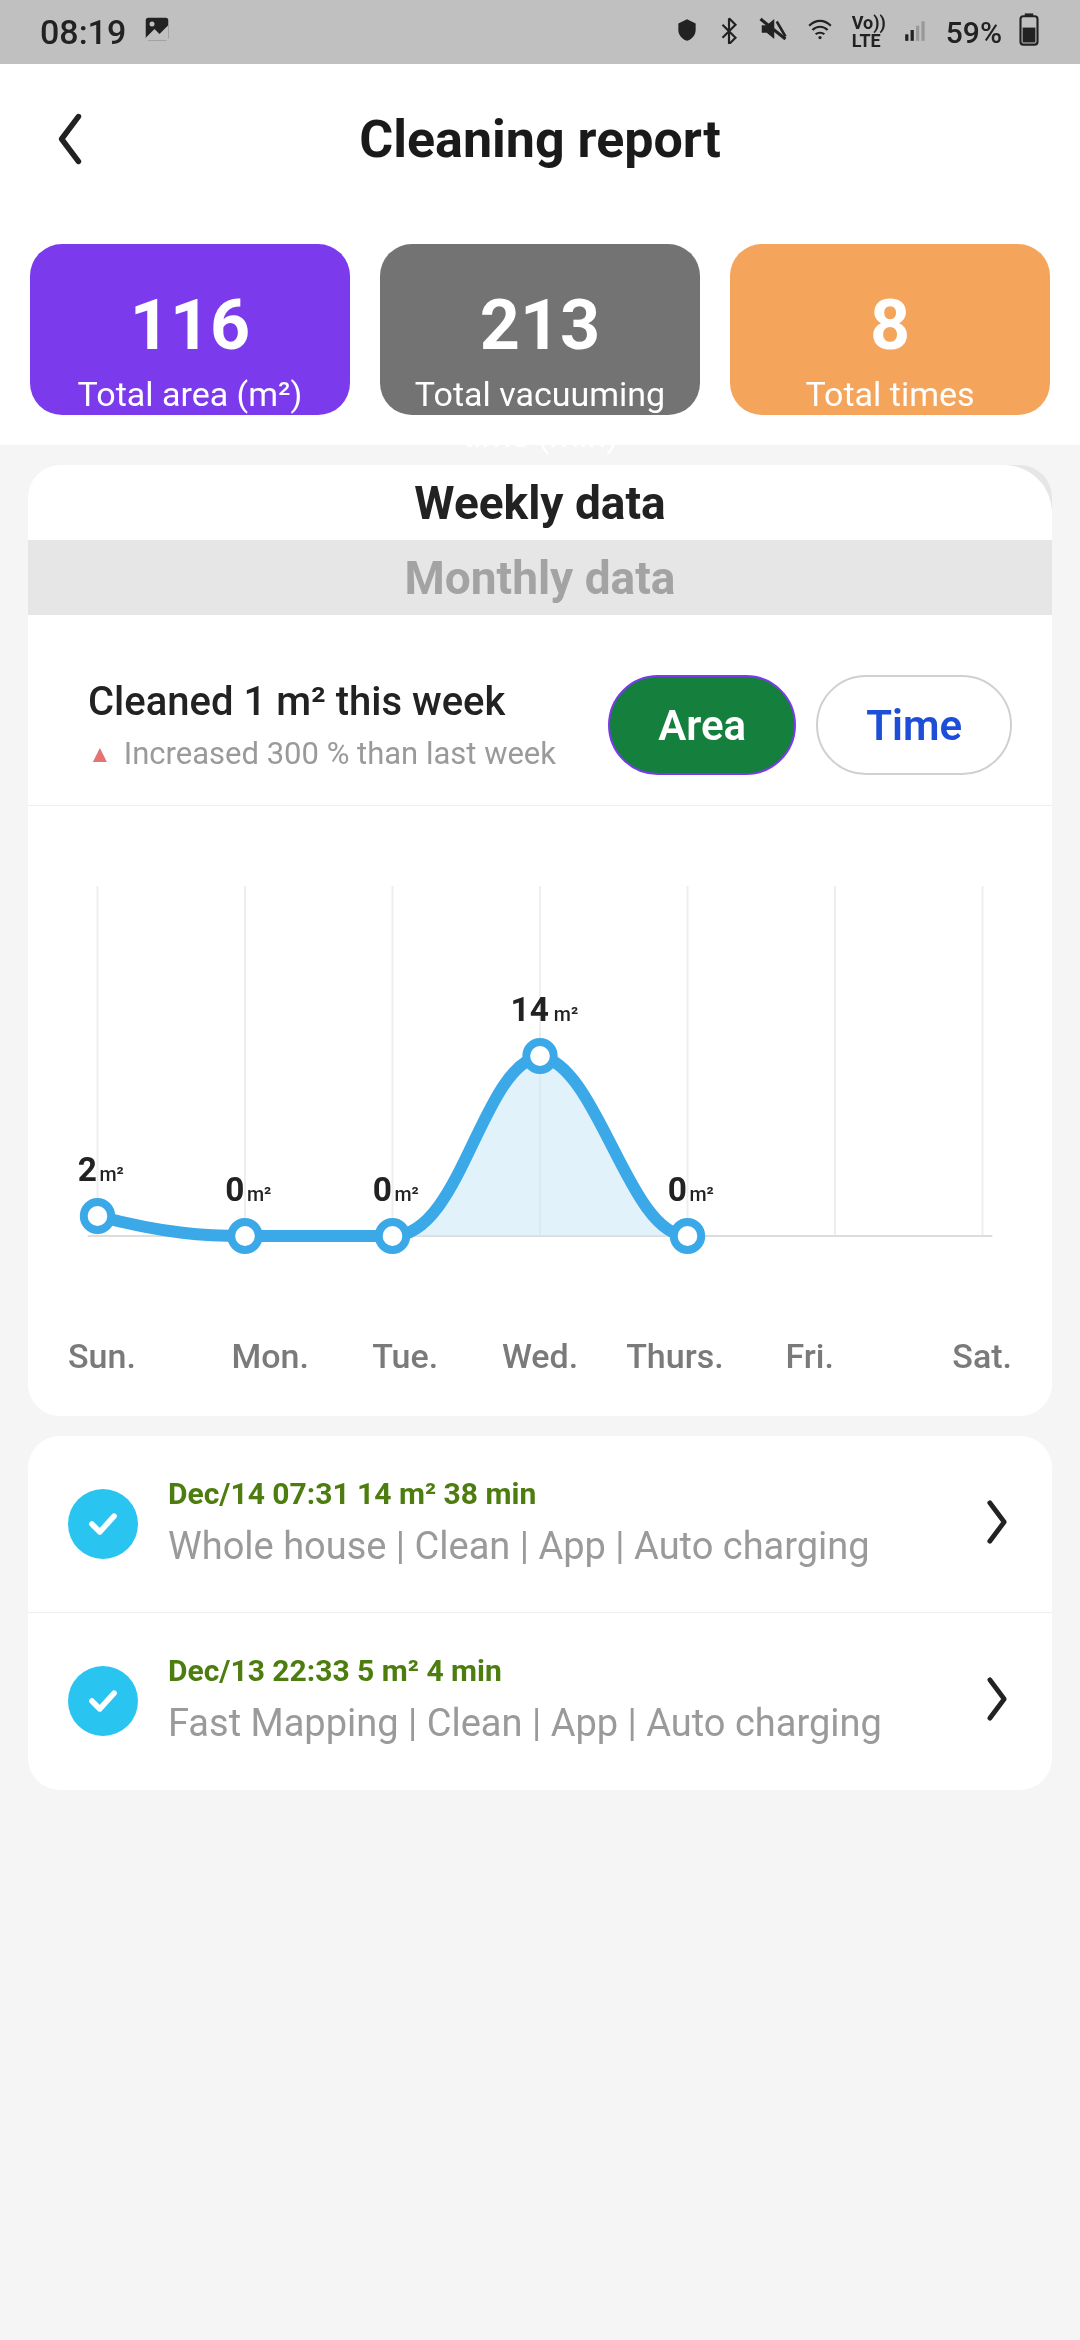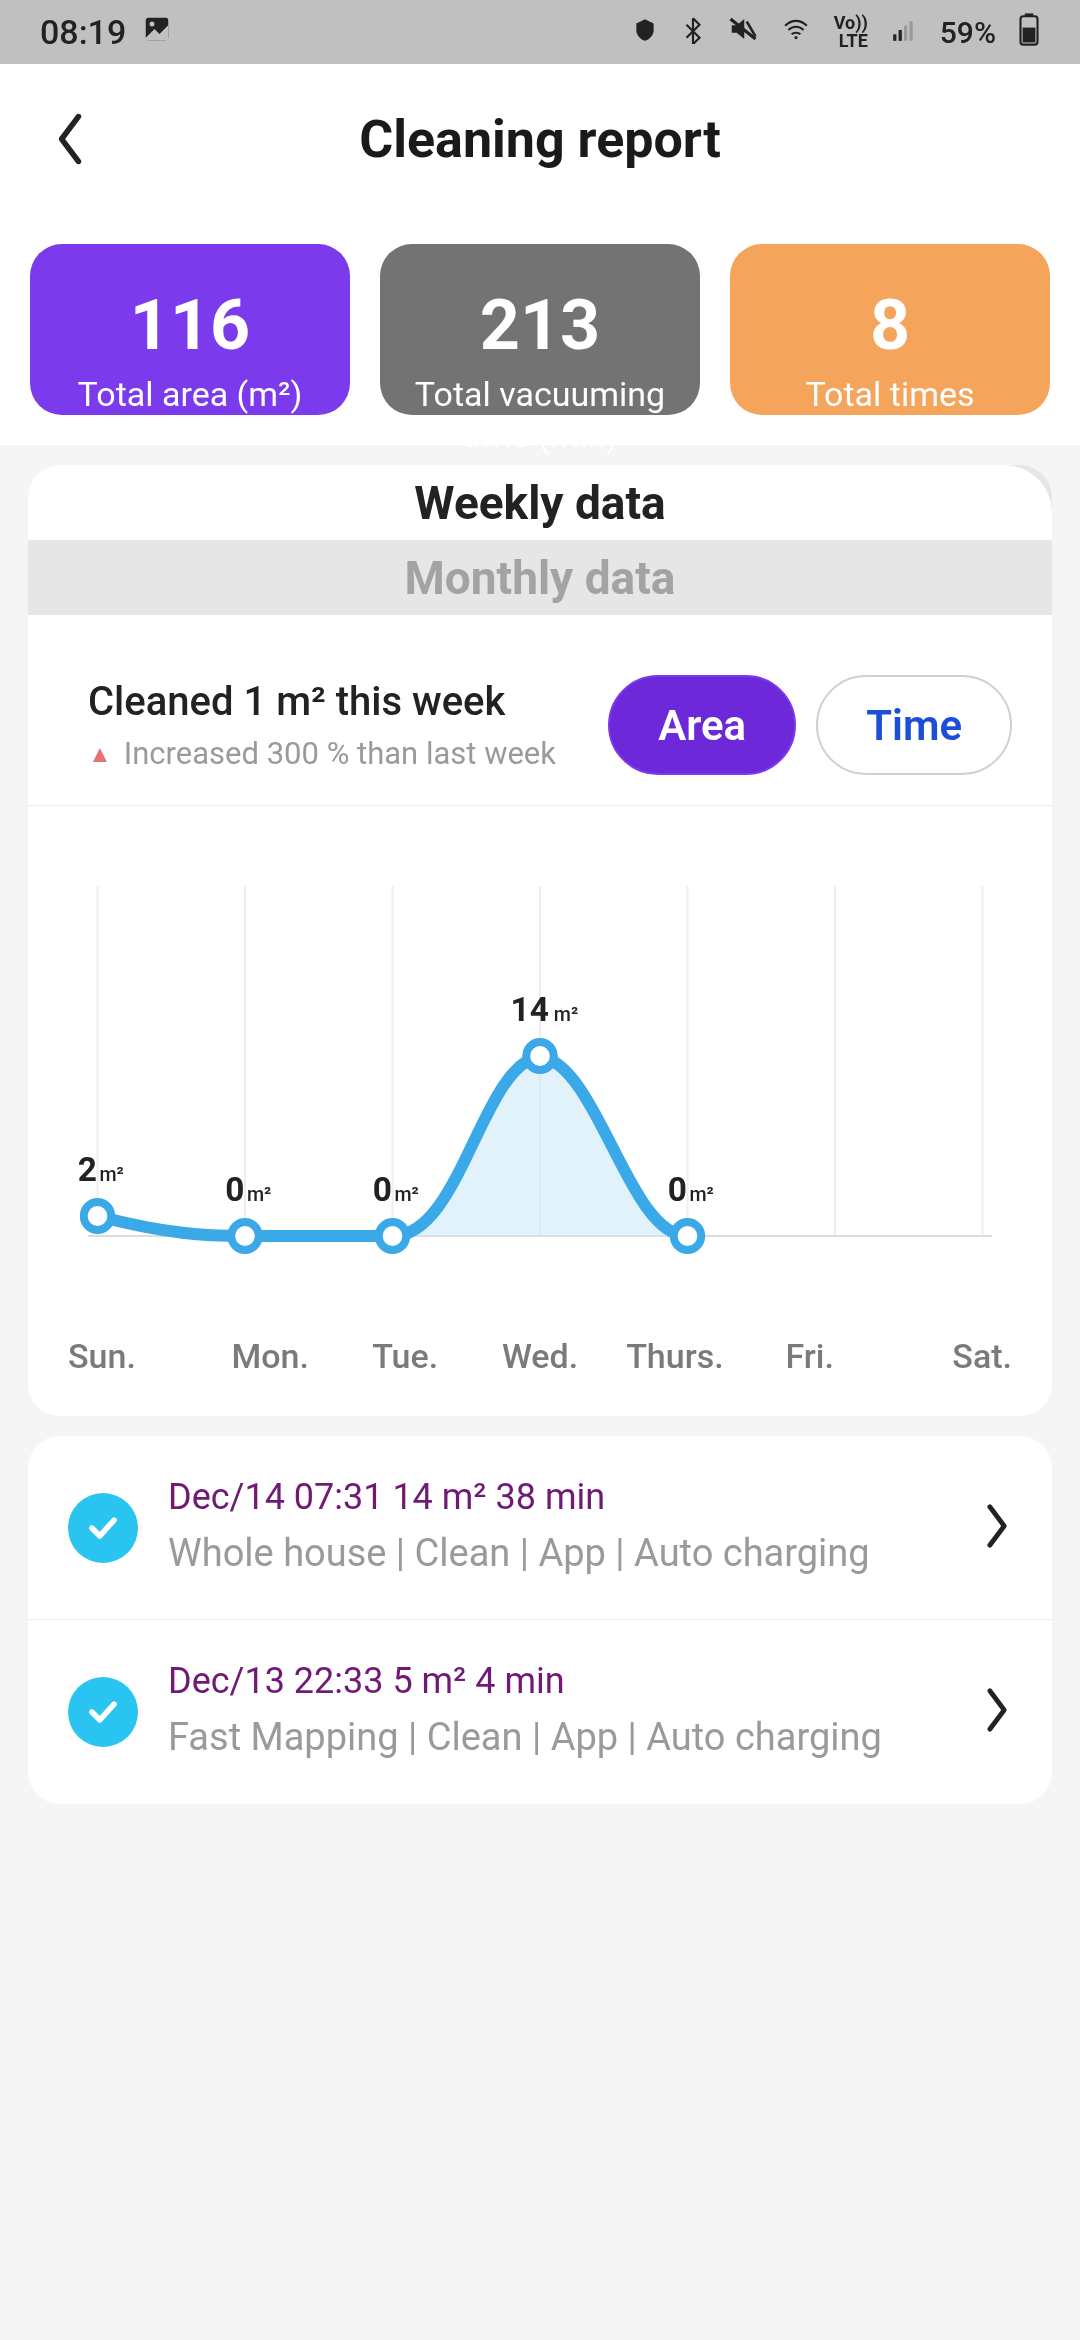--- a/index.html
+++ b/index.html
@@ -15,21 +15,21 @@
     height: 64px;
     background: #c0c0c0;
     display: flex;
     align-items: center;
     justify-content: space-between;
     padding: 0 40px;
     font-size: 34px;
     font-weight: 500;
   }
   .status-left { display: flex; align-items: center; gap: 16px; }
-  .status-right { display:flex; align-items:center; gap:22px; font-size:30px;text-align:right;}
+  .status-right { display:flex; align-items:center; gap:16px; font-size:30px;}
   .status-icon { display:inline-block; }
   .header {
     height: 150px;
     background: #fff;
     display: flex;
     align-items: center;
     position: relative;
   }
   .back-btn {
     position: absolute;
@@ -110,21 +110,21 @@
   .pill-btn {
     height: 100px;
     border-radius: 52px;
     padding: 0 48px;
     font-size:42px;
     font-weight:600;
     display:flex; align-items:center; justify-content:center;
     border:2px solid #d0d0d0;
     background:#fff; color:#1d4ed8;
   }
-  .pill-btn.active { background:#6d28d9; color:#fff; border-color:#7c3aed;}
+  .pill-btn.active { background:#15803d; color:#fff; border-color:#7c3aed;}
 
   .chart-area {
     position:relative;
     height: 520px;
     padding: 40px 40px 0 40px;
   }
   .chart-svg { width:100%; height:420px; display:block;}
   .chart-point {
     fill:#fff; stroke:#3ba8e8; stroke-width:8;
   }
@@ -151,21 +151,21 @@
     border-bottom:1px solid #eee;
   }
   .history-item:last-child{border-bottom:none;}
   .check-badge {
     width:70px; height:70px; border-radius:50%; background:#29c5f0;
     display:flex; align-items:center; justify-content:center;
     flex-shrink:0;
   }
   .check-badge svg { width:38px; height:38px;}
   .hist-text { flex:1;}
-  .hist-title { font-size:36px; font-weight:400; color:#701a75; margin-bottom:10px;}
+  .hist-title { font-size:30px; font-weight:700; color:#4d7c0f; margin-bottom:10px;}
   .hist-sub { font-size:38px; color:#9a9a9a; line-height:1.35;}
   .chevron { flex-shrink:0;}
 </style>
 </head>
 <body>
 
 <div class="status-bar">
   <div class="status-left">
     <span>08:19</span>
     <span class="status-icon">

